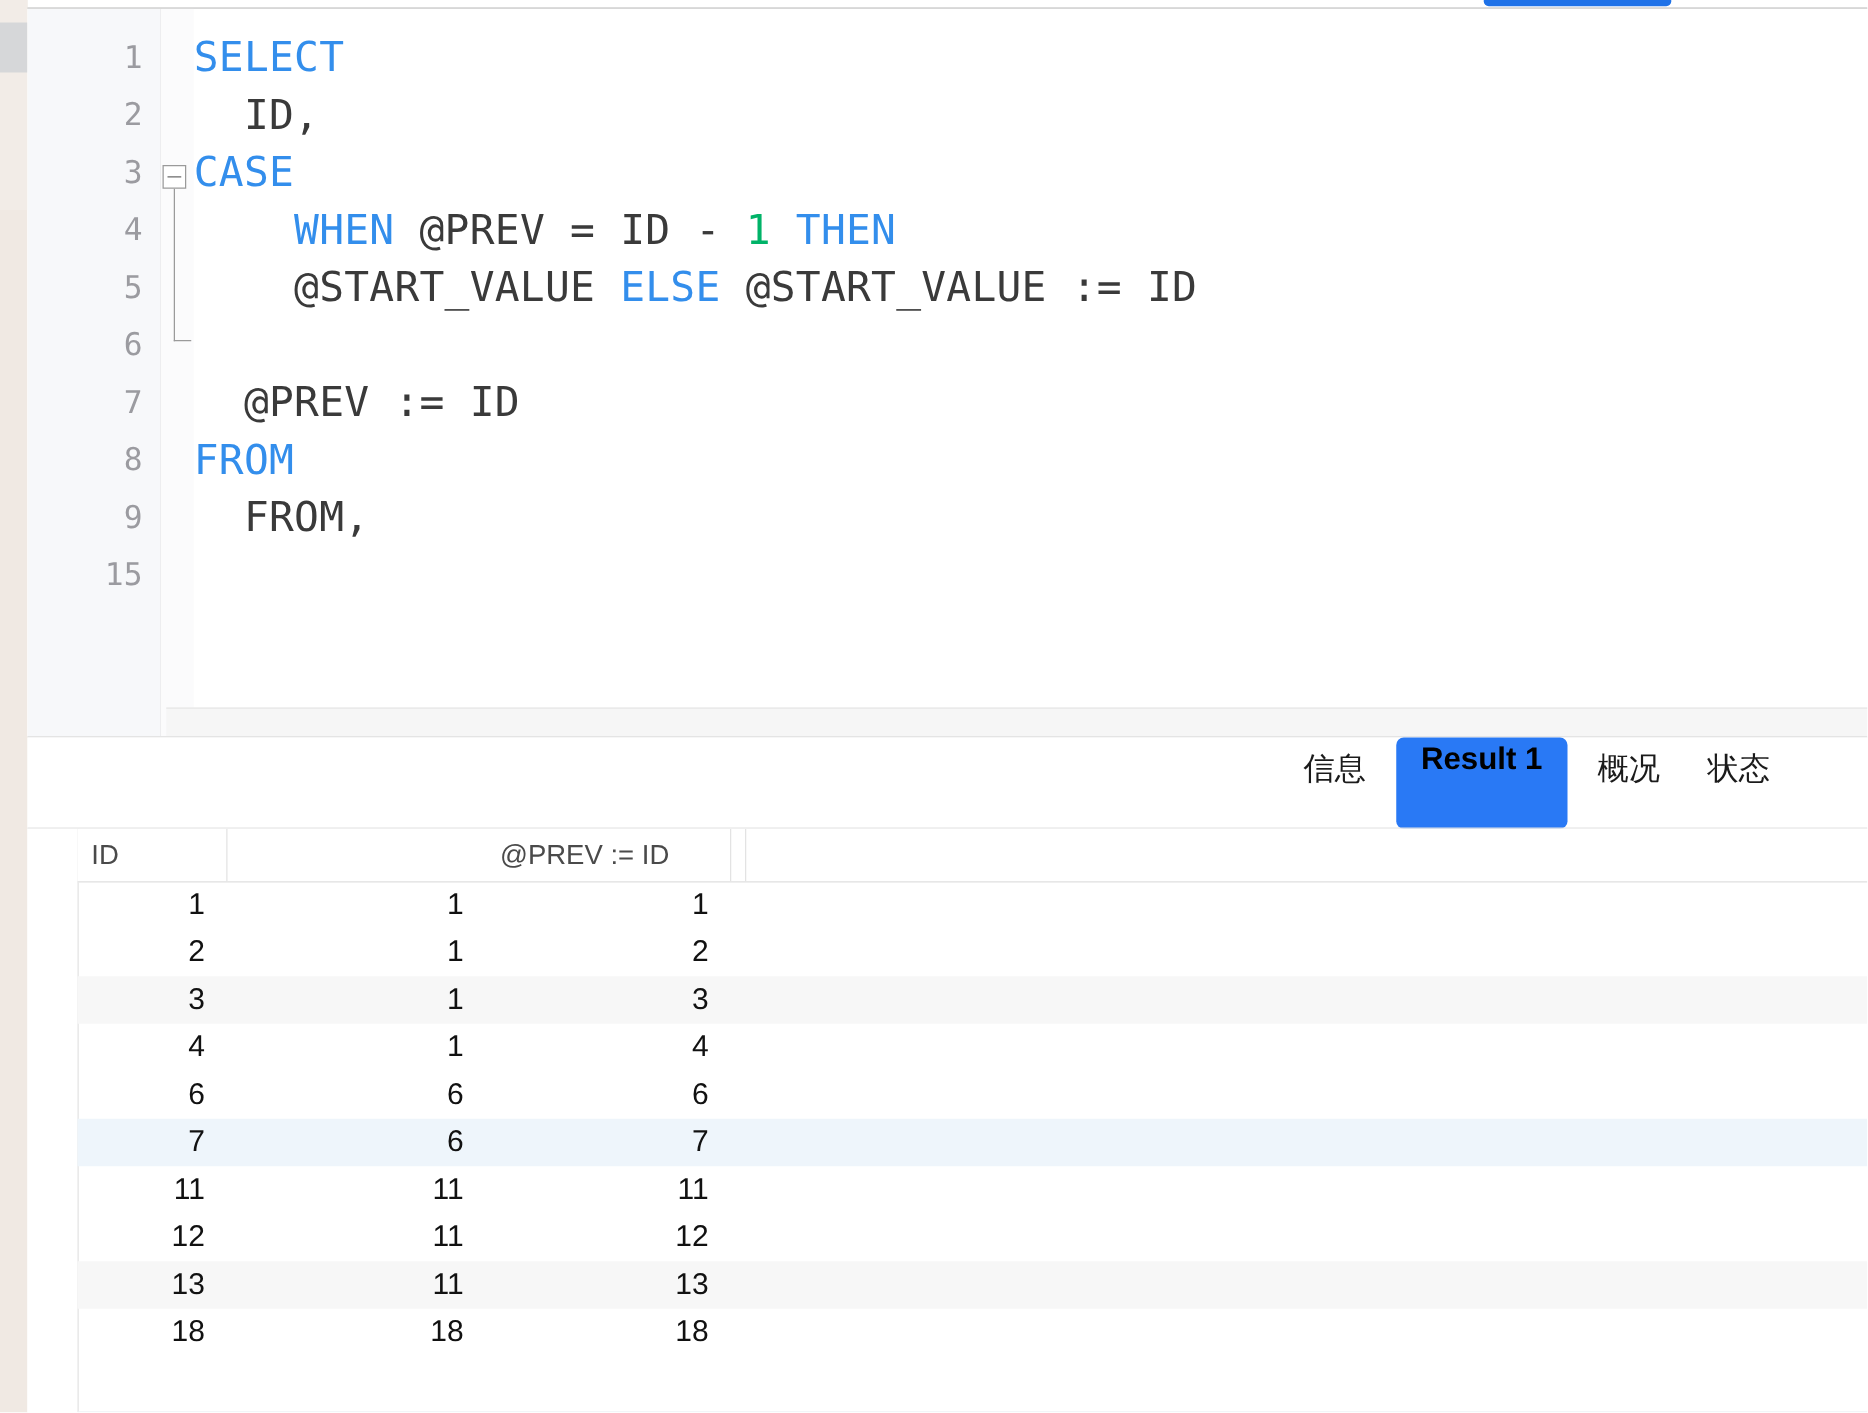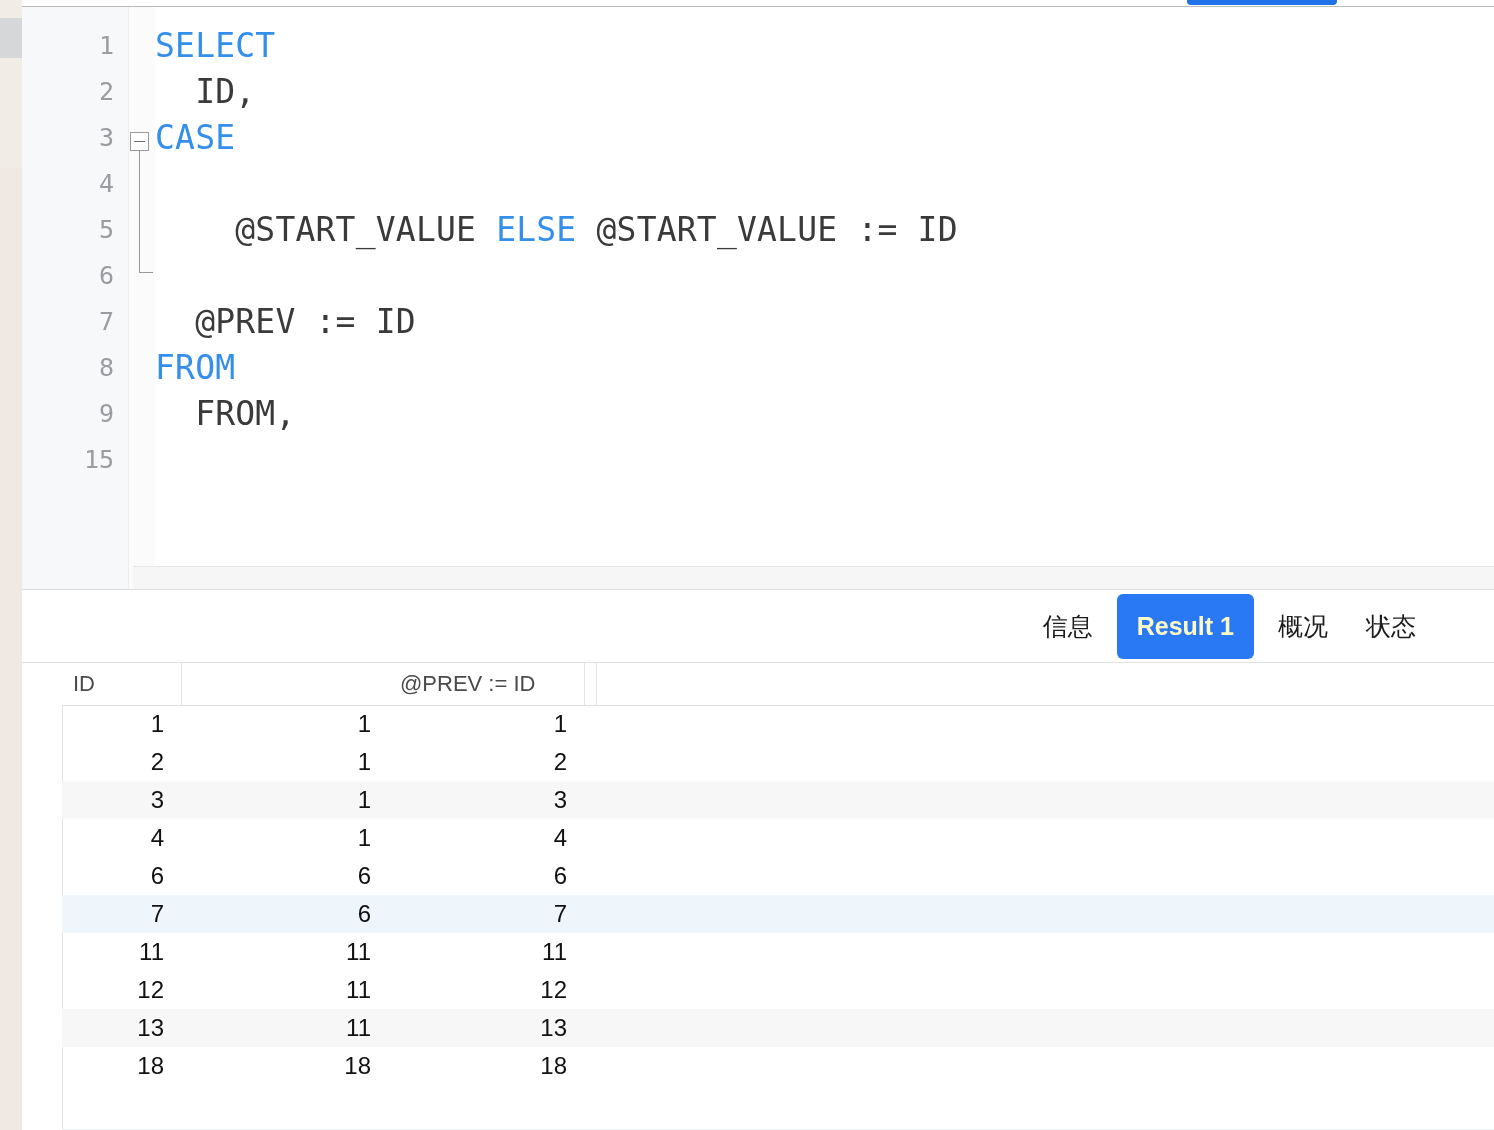--- a/index.html
+++ b/index.html
@@ -157,40 +157,39 @@
     background: #dcdcdc;
   }
 
   
   .tabbar {
     position: absolute;
     left: 22px; top: 590px;
     width: 1472px; height: 73px;
     background: #ffffff;
     display: flex;
-    align-items: center;
     justify-content: flex-end;
     padding-right: 64px;
     box-sizing: border-box;
   }
   .tab {
     font-size: 25px;
     color: #1b1b1b;
     padding: 8px 14px;
     margin-left: 10px;
     border-radius: 6px;
     white-space: nowrap;
     font-family: "DejaVu Sans", sans-serif;
   }
   .tab.active {
     background: #2979f5;
-    color: #fef9c3;
+    color: #000000;
     font-weight: bold;
     font-family: "Liberation Sans", sans-serif;
-    padding: 18px 20px;
+    padding: 3px 20px;
   }
   .tabbar-bottom {
     position: absolute;
     left: 22px; top: 662px;
     width: 1472px; height: 1px;
     background: #e2e2e2;
   }
 
   
   .grid {
@@ -279,21 +278,21 @@
 
 <div class="editor">
   <div class="editor-gutter"></div>
   <div class="gutter-edge"></div>
   <div class="fold-col"></div>
 
   <div class="code-lines">
       <div class="line"><span class="ln">1</span><span class="code"><span class="kw">SELECT</span></span></div>
       <div class="line"><span class="ln">2</span><span class="code"><span>  ID,</span></span></div>
       <div class="line"><span class="ln">3</span><span class="code"><span class="kw">CASE</span></span></div>
-      <div class="line"><span class="ln">4</span></div>
+      <div class="line"><span class="ln">4</span><span class="code"><span>    </span><span class="kw">WHEN</span><span> @PREV = ID - </span><span class="num">1</span><span> </span><span class="kw">THEN</span></span></div>
       <div class="line"><span class="ln">5</span><span class="code"><span>    @START_VALUE </span><span class="kw">ELSE</span><span> @START_VALUE := ID</span></span></div>
       <div class="line"><span class="ln">6</span></div>
       <div class="line"><span class="ln">7</span><span class="code"><span>  @PREV := ID</span></span></div>
       <div class="line"><span class="ln">8</span><span class="code"><span class="kw">FROM</span></span></div>
       <div class="line"><span class="ln">9</span><span class="code"><span>  FROM,</span></span></div>
       <div class="line"><span class="ln">15</span></div>
     </div>
 
   <div class="fold-box"></div>
   <div class="fold-line"></div>

